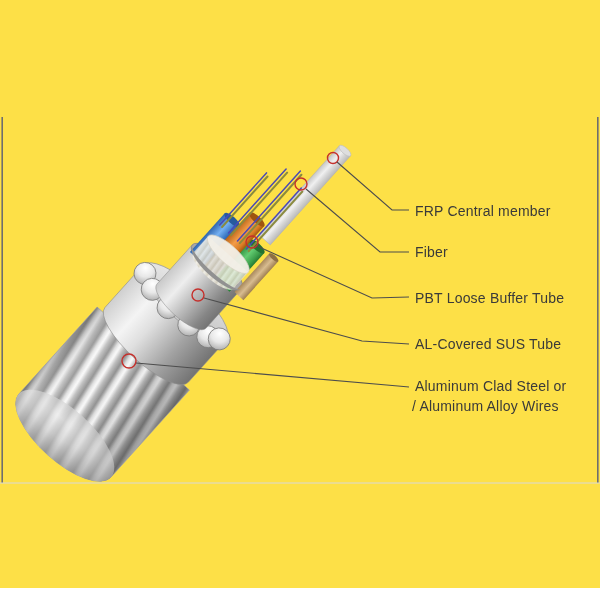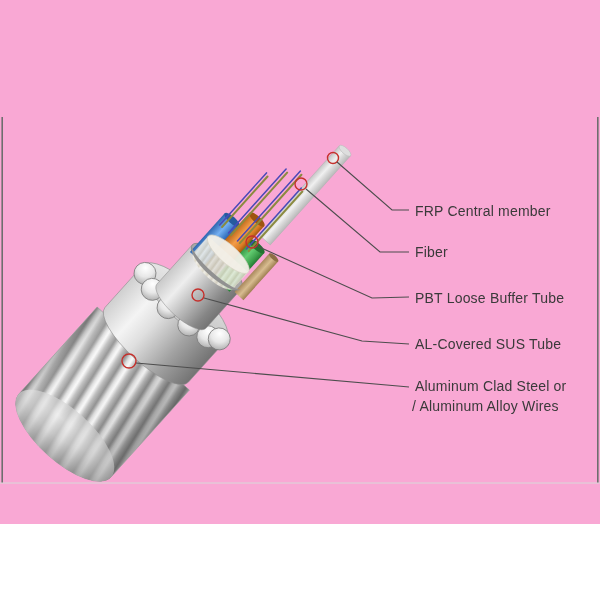--- a/index.html
+++ b/index.html
@@ -1,19 +1,19 @@
 <!DOCTYPE html>
 <html><head>
 <meta charset="utf-8">
 <style>
   html, body { margin: 0; padding: 0; background: #ffffff; }
   .canvas {
     position: relative;
-    width: 600px; height: 524px;
-    background: #f9a8d4;
+    width: 600px; height: 588px;
+    background: #fde047;
     overflow: hidden;
     font-family: "Liberation Sans", sans-serif;
   }
   svg { display: block; }
   text.callout-label {
     font-family: "Liberation Sans", sans-serif;
     font-size: 14px;
     fill: #3a3a3a;
     letter-spacing: 0.2px;
   }

